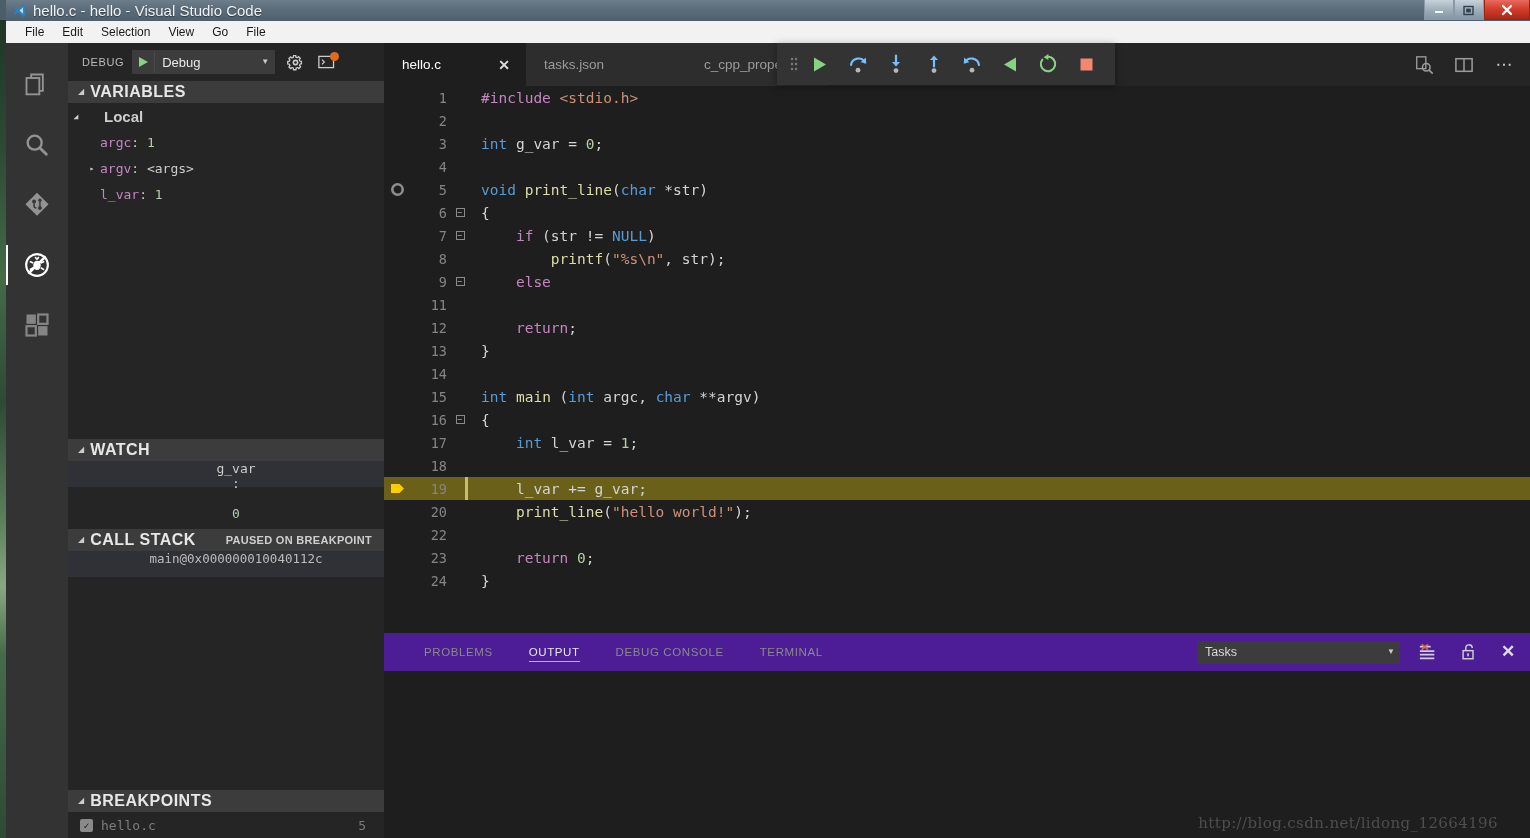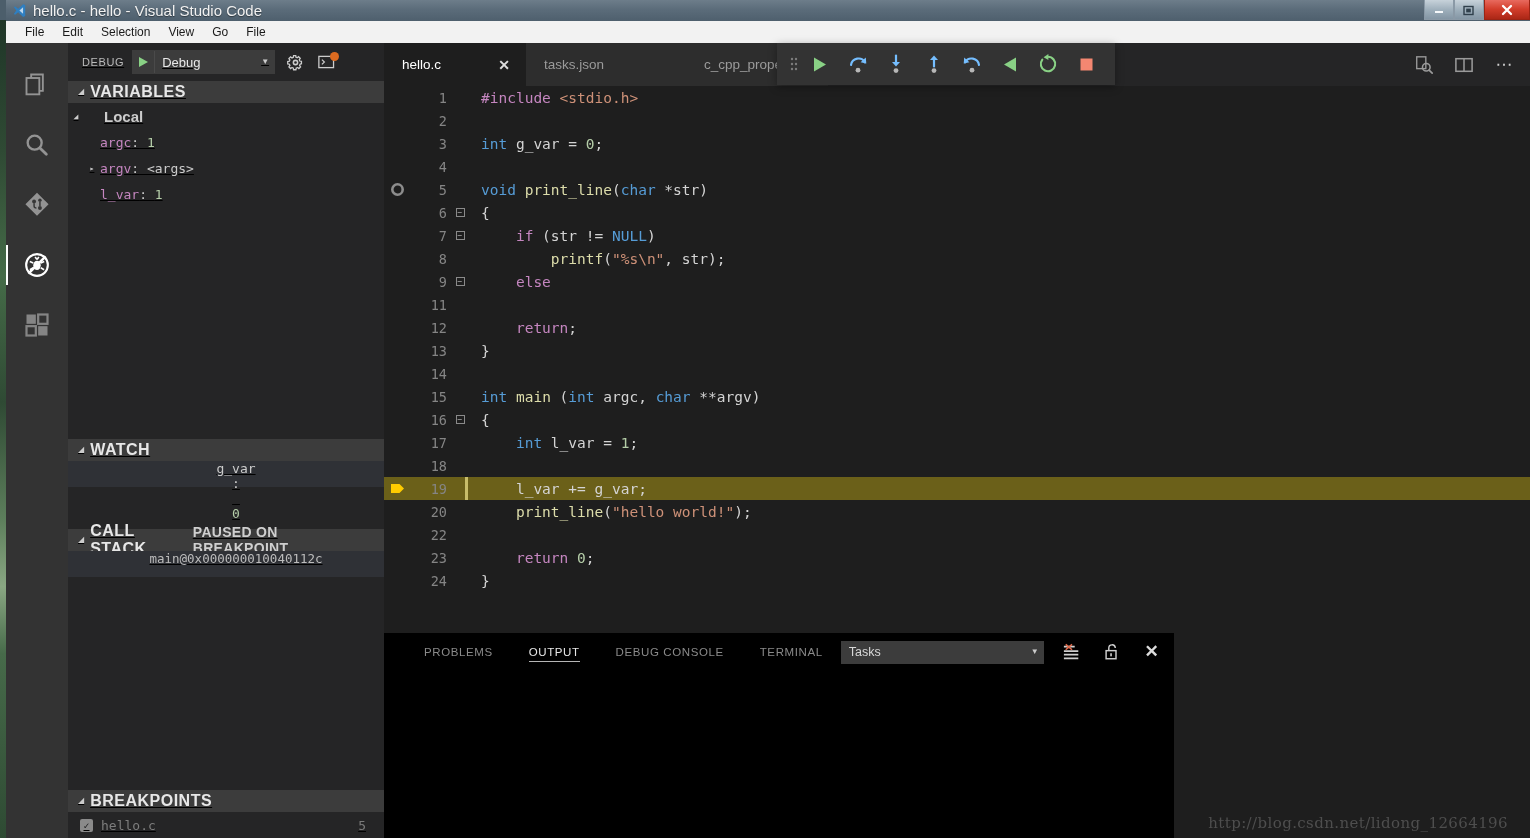--- a/index.html
+++ b/index.html
@@ -82,21 +82,21 @@
   .act-item svg { opacity: .62; }
   .act-item.active svg { opacity: 1; }
   .act-item.active::before {
     content: ""; position: absolute; left: 0; top: 10px; bottom: 10px;
     width: 2px; background: #ffffff;
   }
 
   
   .sidebar {
     width: 316px; flex: 0 0 316px; background: #8b5cf6;
-    display: flex; flex-direction: column; position: relative; text-decoration: underline;
+    display: flex; flex-direction: column; position: relative;
   }
   .debug-toolbar-row {
     height: 38px; display: flex; align-items: center; padding: 0 8px 0 14px;
     gap: 8px; background: #252526;
   }
   .dbg-label {
     font-size: 11px; color: #bbbbbb; letter-spacing: .6px; font-weight: 400;
   }
   .launch-select {
     display: flex; align-items: center; height: 24px;
@@ -129,21 +129,21 @@
     height: 22px; background: #3c3c3c; display: flex; align-items: center;
     padding-left: 10px; cursor: pointer; user-select: none;
   }
   .sec-arrow {
     font-size: 8px; color: #cccccc; margin-right: 6px; transform: translateY(-1px);
   }
   .sec-title {
     font-size: 16px; font-weight: bold; color: #e7e7e7; letter-spacing: .5px;
   }
   .sec-sub {
-    margin-left: auto; margin-right: 12px; font-size: 14px;
+    margin-left: auto; margin-right: 12px; font-size: 11px;
     font-weight: bold; color: #cfcfcf; letter-spacing: .3px;
   }
   .sec-body { background: #252526; }
 
   .tree-row {
     height: 26px; display: flex; align-items: center;
     font-family: "DejaVu Sans Mono", monospace; font-size: 13px;
     white-space: nowrap; cursor: pointer;
   }
   .twisty {
@@ -235,21 +235,21 @@
   .t-key   { color: #569cd6; }   
   .t-ctl   { color: #c586c0; }   
   .t-fn    { color: #dcdcaa; }
   .t-str   { color: #ce9178; }
   .t-num   { color: #b5cea8; }
   .t-mac   { color: #ce9178; }
   .t-cst   { color: #569cd6; }
   .t-pl    { color: #d4d4d4; }
 
   
-  .panel { height: 206px; background: #000000; display: flex; flex-direction: row;
+  .panel { height: 206px; background: #4c1d95; display: flex; flex-direction: column;
            border-top: 1px solid #1e1e1e; }
   .panel-tabs { height: 38px; display: flex; align-items: center; padding-left: 22px;
                 gap: 0; position: relative; }
   .ptab {
     font-size: 11.5px; letter-spacing: .6px; color: #8a8a8a; padding: 0 18px;
     height: 38px; display: flex; align-items: center; cursor: pointer;
     position: relative;
   }
   .ptab.active { color: #e7e7e7; }
   .ptab.active::after {
@@ -260,21 +260,21 @@
                    gap: 16px; padding-right: 10px; }
   .panel-select {
     width: 203px; height: 23px; background: #3c3c3c; display: flex;
     align-items: center; font-size: 12.5px; color: #d8d8d8; padding-left: 8px;
     cursor: pointer;
   }
   .panel-select .caret-dn { margin-left: auto; }
   .panel-body { flex: 1 1 auto; background: #1e1e1e; position: relative; }
 
   .watermark {
-    position: absolute; right: 22px; bottom: 6px;
+    position: absolute; right: 32px; bottom: 6px;
     font-family: "DejaVu Serif", serif; font-size: 15px;
     color: #4e4e4e; letter-spacing: .4px; user-select: none;
   }
 </style>
 </head>
 <body>
 
 <div id="root">
 
   <div class="desktop"></div>

